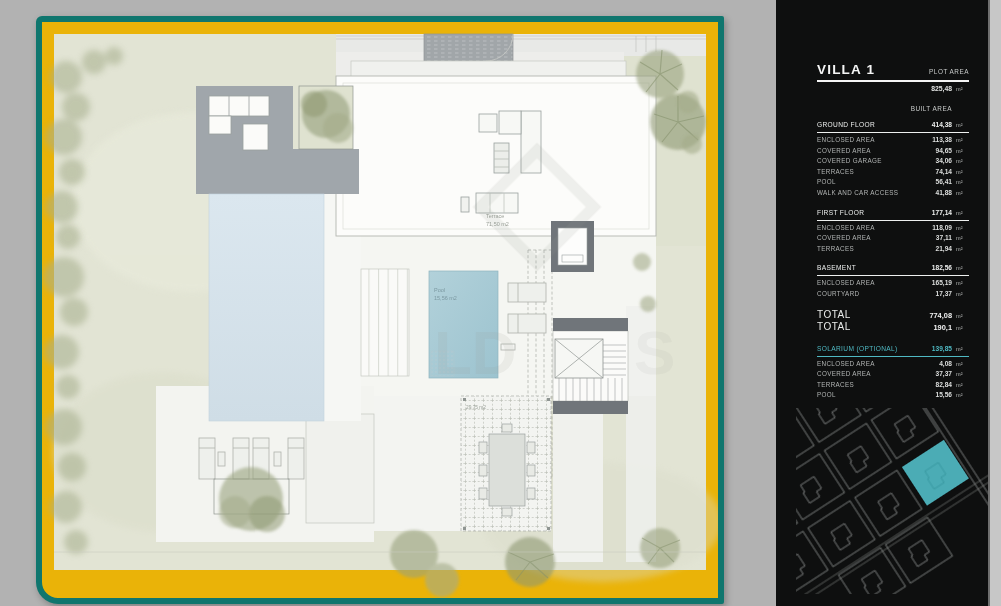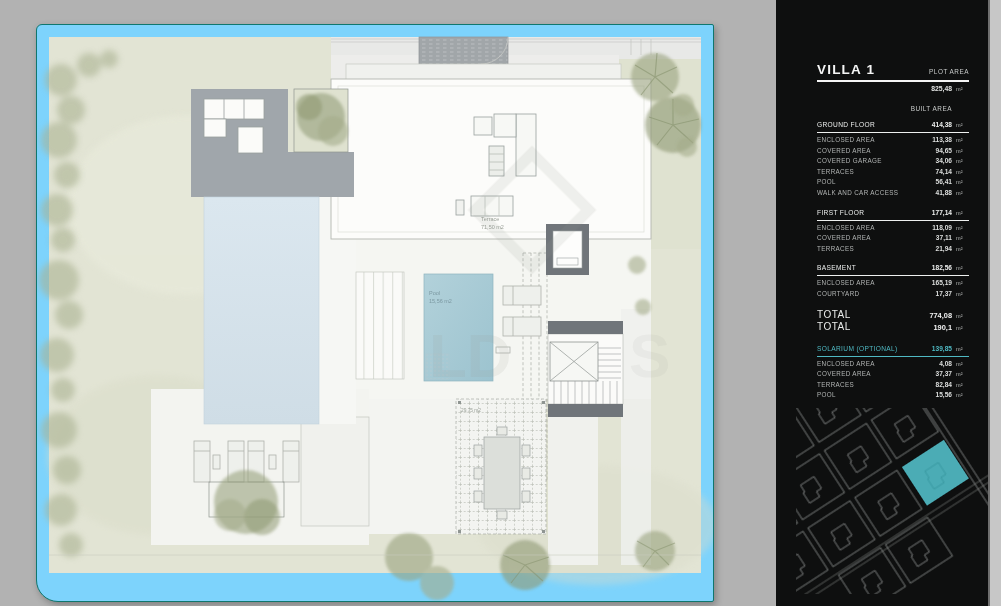--- a/index.html
+++ b/index.html
@@ -1,21 +1,21 @@
 <!DOCTYPE html>
 <html><head>
 <meta charset="utf-8">
 <style>
   html,body{margin:0;padding:0;}
   body{width:1001px;height:606px;position:relative;overflow:hidden;
        background:#b2b2b2;font-family:"Liberation Sans",sans-serif;}
 
   
-  #sheet{position:absolute;left:36px;top:24px;width:676px;height:576px;
-         background:#7dd3fc;border:1px solid #0f766e;
+  #sheet{position:absolute;left:36px;top:16px;width:676px;height:576px;
+         background:#eab308;border:6px solid #0f766e;
          border-radius:6px 2px 2px 22px;
          box-shadow:2px 3px 7px rgba(0,0,0,.28);overflow:hidden;}
   #plansvg{position:absolute;left:0;top:0;}
 
   
   #panel{position:absolute;left:776px;top:0;width:212px;height:606px;background:#0e0f0f;}
   #edge-strip{position:absolute;left:988px;top:0;width:13px;height:606px;
               background:linear-gradient(90deg,#6f6f6f 0 2px,#c7c7c7 2px);}
   #sb{position:absolute;left:41px;top:62px;width:152px;color:#c2c5c4;}
 

